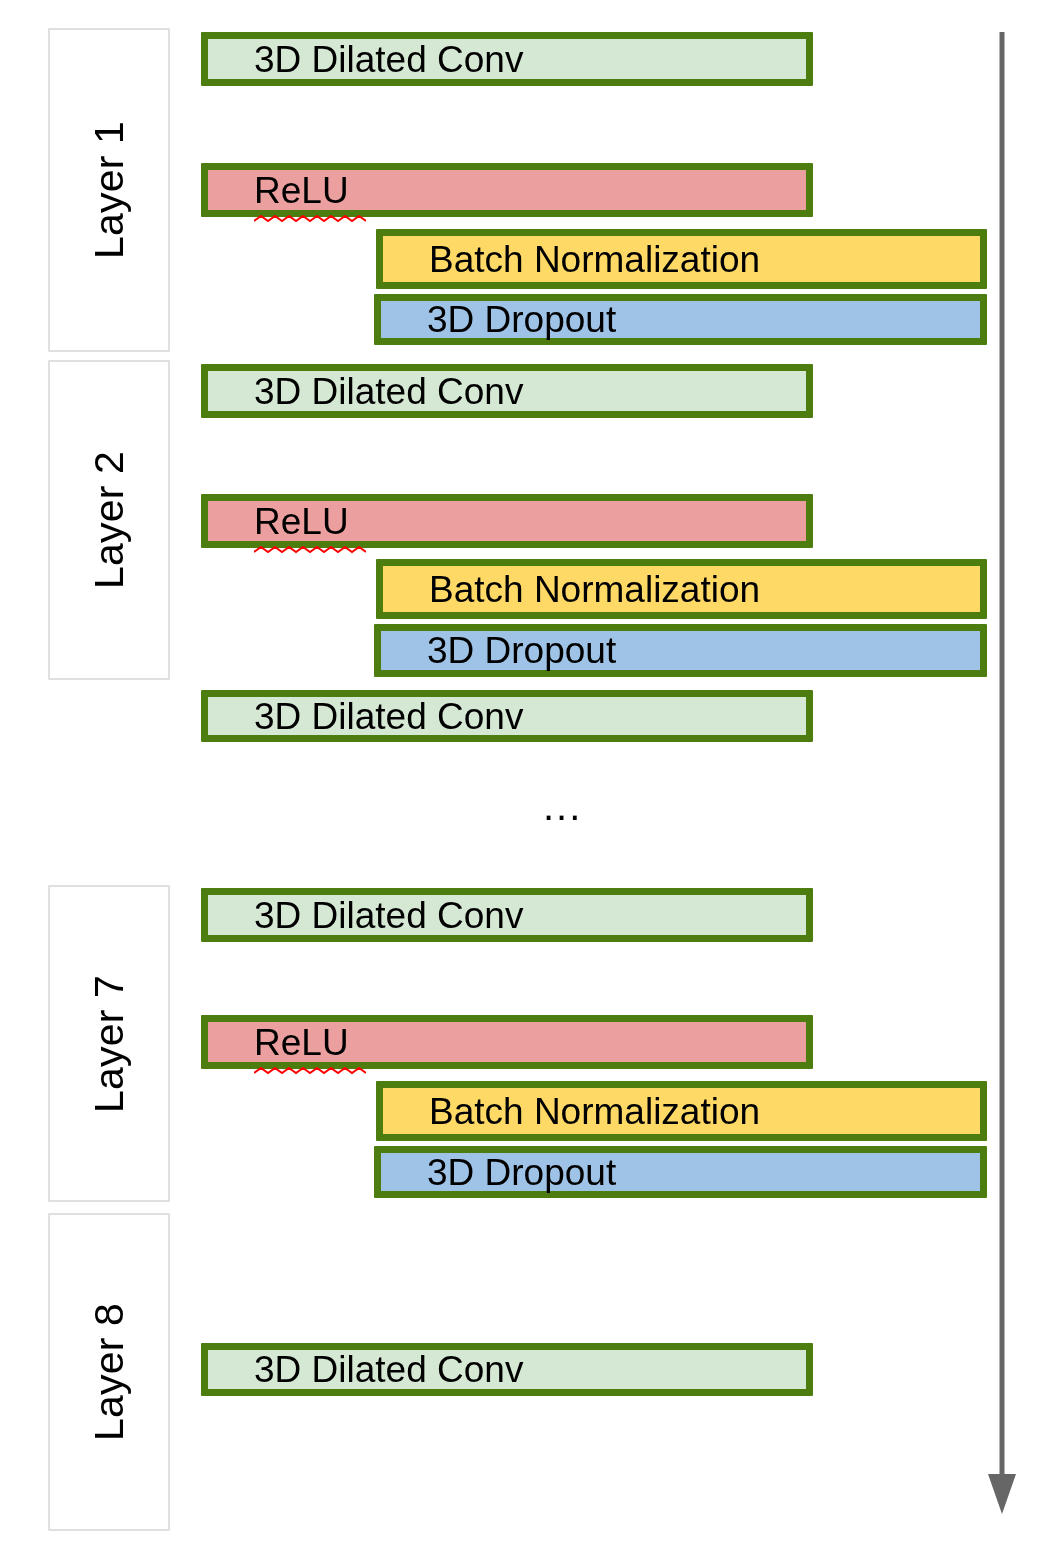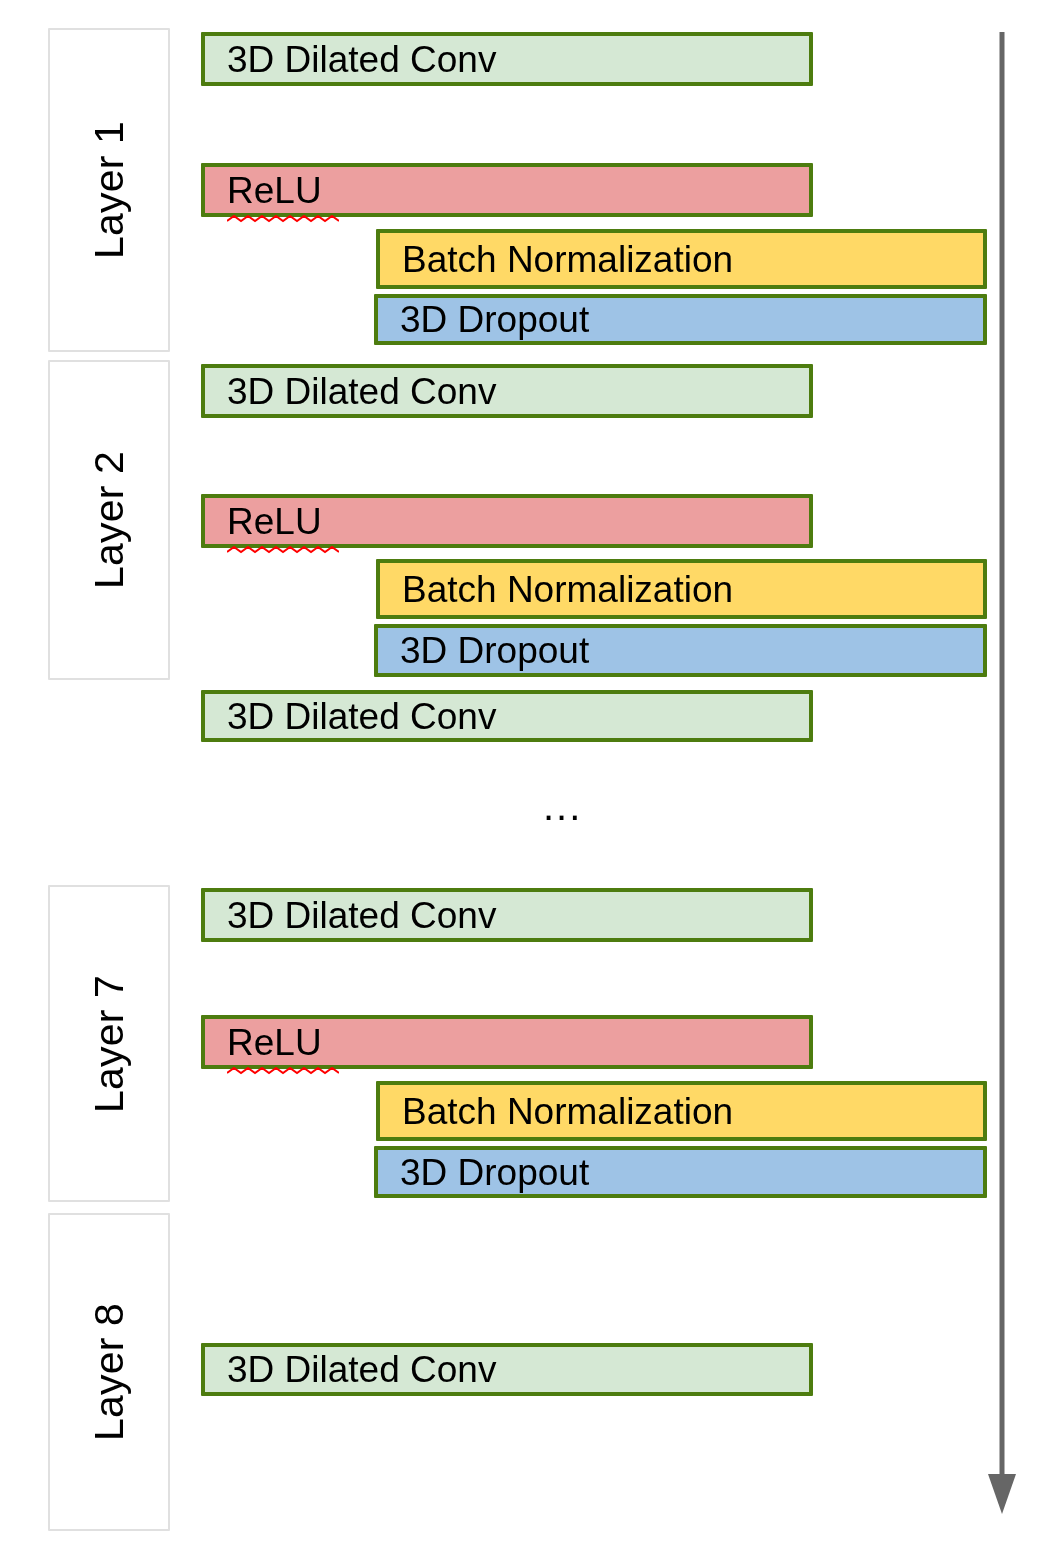--- a/index.html
+++ b/index.html
@@ -35,24 +35,25 @@
     font-size: 41px;
     color: #000000;
     letter-spacing: 0.2px;
     line-height: 1;
   }
 
   
   .op-block {
     position: absolute;
     box-sizing: border-box;
-    border: 4px solid #4d7c0f;
+    border: 7px solid #4d7c0f;
     display: flex;
     align-items: center;
     border-radius: 1px;
+    padding-left: 24px;
   }
   .op-label {
     font-size: 37px;
     color: #000000;
     white-space: nowrap;
     padding-left: 22px;
     line-height: 1;
     position: relative;
   }
 

